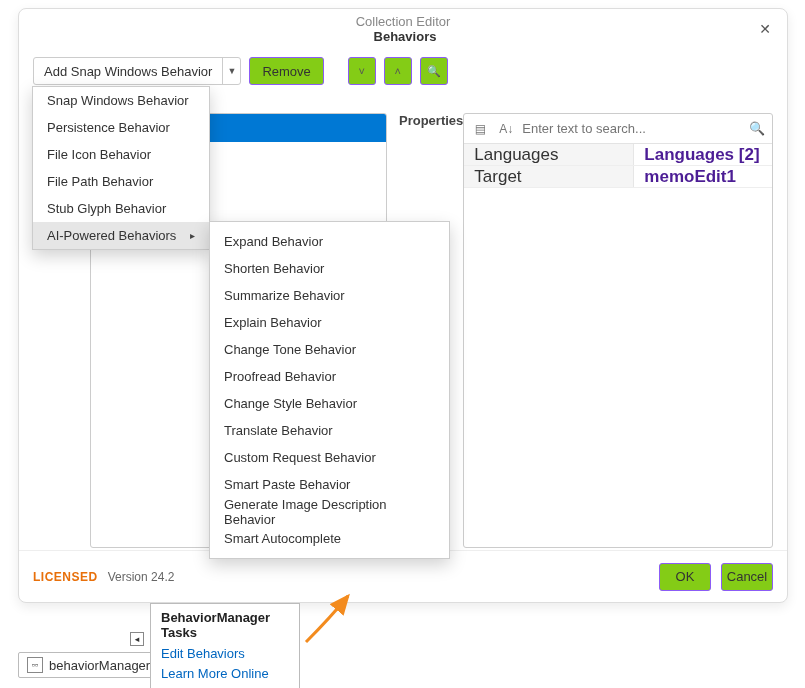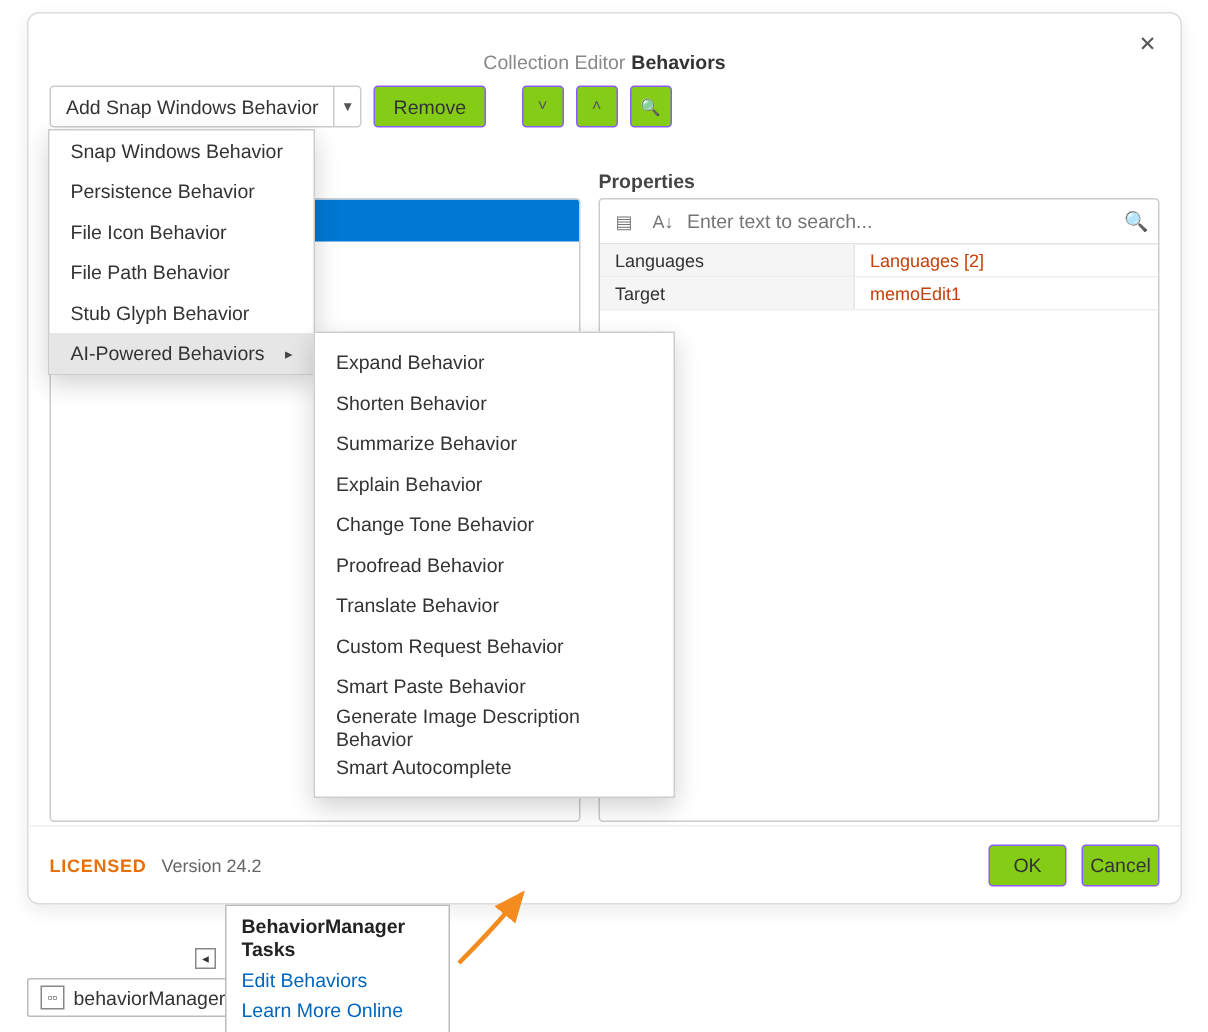--- a/index.html
+++ b/index.html
@@ -18,24 +18,25 @@
     left: 18px; top: 8px;
     width: 770px; height: 595px;
     border: 1px solid #ddd;
     border-radius: 8px;
     background: #fff;
     box-shadow: 0 4px 12px rgba(0,0,0,0.08);
   }
   .title-bar {
     height: 40px;
     display: flex;
-    align-items: flex-end;
+    align-items: center;
     justify-content: center;
     position: relative;
     color: #555;
+    flex-direction: column;
   }
   .title-bar .title-light { font-weight: 400; color: #888; }
   .title-bar .title-bold  { font-weight: 600; color: #333; margin-left: 4px;}
   .close-x {
     position: absolute; right: 10px; top: 8px;
     width: 24px; height: 24px;
     display: flex; align-items: center; justify-content: center;
     cursor: pointer; color: #555; font-size: 14px;
   }
   .toolbar {
@@ -64,45 +65,45 @@
     padding: 0 14px;
     height: 455px;
   }
   .left-pane {
     flex: 0 0 354px;
     border: 1px solid #ccc; border-radius: 3px;
     background:#fff;
     overflow:hidden;
     position:relative;
   }
-  .panel-wrap { position:relative; padding-top: 20px; flex:1; display:flex; flex-direction:column;}
+  .panel-wrap { position:relative; padding-top: 20px; flex:1; display:flex; flex-direction:row;}
   .panel-wrap.right { flex: 1 1 auto; }
   .panel-label { font-weight:600; color:#444; margin-bottom:4px; }
   .selected-row {
     background:#0078d4; color:#fff; height:28px;
     display:flex; align-items:center; padding:0 10px;
     font-size:13px;
   }
   .right-pane {
     flex:1; border:1px solid #ccc; border-radius:3px; background:#fff;
     display:flex; flex-direction:column;
   }
   .search-row {
     display:flex; align-items:center; border-bottom:1px solid #e3e3e3;
     height:30px; padding: 0 6px; gap:6px;
   }
   .search-row .sicon { width:20px; display:flex; justify-content:center; color:#777; font-size:12px;}
   .search-row input {
     flex:1; border:none; outline:none; font-size:13px; color:#555;
   }
   .search-row .mag { color:#777; font-size:13px; }
-  .prop-grid { font-size:12px; }
+  .prop-grid { font-size:17px; }
   .prop-row { display:flex; border-bottom:1px solid #eee; height:22px; align-items:center;}
   .prop-row .pname { flex:0 0 170px; padding-left:10px; color:#333; background:#f5f5f5; border-right:1px solid #e6e6e6; height:100%; display:flex; align-items:center;}
-  .prop-row .pval  { flex:1; padding-left:10px; color:#c2410c; font-weight:400;}
+  .prop-row .pval  { flex:1; padding-left:10px; color:#4c1d95; font-weight:700;}
   .prop-row .pval.normal { font-weight:400; }
   .footer {
     position:absolute; left:0; right:0; bottom:0;
     height: 52px; border-top:1px solid #eee;
     display:flex; align-items:center; padding: 0 14px;
     justify-content:space-between;
   }
   .footer-left { display:flex; gap:10px; align-items:center;}
   .licensed { color:#e8700b; font-weight:700; letter-spacing:0.5px; font-size:12px;}
   .version  { color:#666; font-size:12px;}
@@ -268,20 +269,23 @@
   <div class="menu-item">
       <span>Explain Behavior</span>
     </div>
   <div class="menu-item">
       <span>Change Tone Behavior</span>
     </div>
   <div class="menu-item">
       <span>Proofread Behavior</span>
     </div>
   <div class="menu-item">
+      <span>Change Style Behavior</span>
+    </div>
+  <div class="menu-item">
       <span>Translate Behavior</span>
     </div>
   <div class="menu-item">
       <span>Custom Request Behavior</span>
     </div>
   <div class="menu-item">
       <span>Smart Paste Behavior</span>
     </div>
   <div class="menu-item">
       <span>Generate Image Description Behavior</span>

